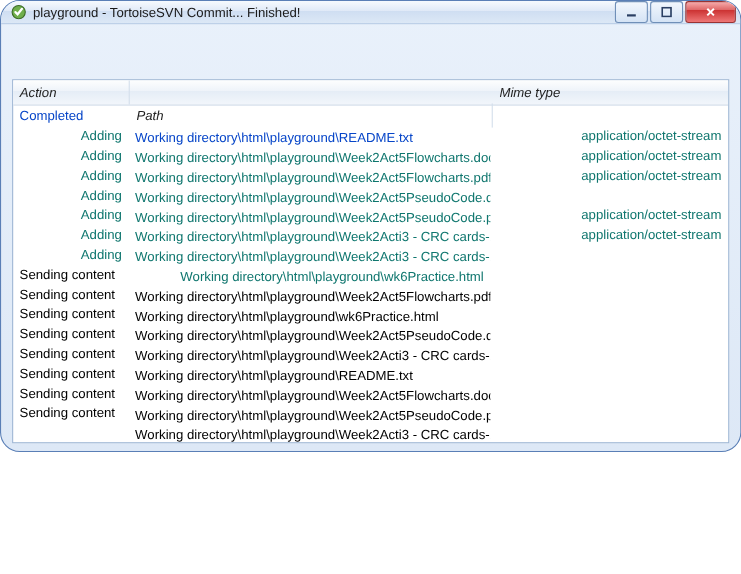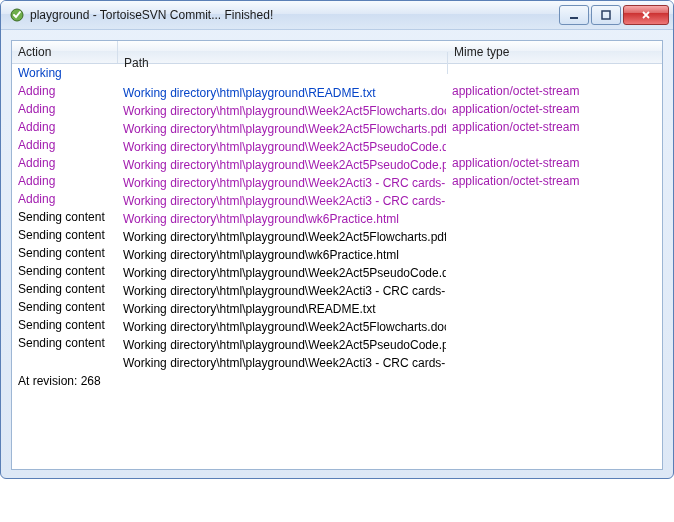--- a/index.html
+++ b/index.html
@@ -7,28 +7,29 @@
     padding: 0;
     font-family: "Segoe UI", Tahoma, sans-serif;
     font-size: 12px;
     background: #fff;
     width: 674px;
     height: 522px;
     overflow: hidden;
   }
   .window {
     width: 674px;
-    height: 479px;
+    height: 411px;
     background: linear-gradient(to bottom, #e9f1fb 0%, #dde8f6 100%);
     border: 1px solid #5a7fb6;
     box-sizing: border-box;
-    border-radius: 6px;
+    border-radius: 18px;
     overflow: hidden;
     display: flex;
     flex-direction: column;
+    gap: 40px;
   }
   .titlebar {
     height: 28px;
     background: linear-gradient(to bottom, #f6fafe 0%, #dfe9f7 45%, #cfdef2 46%, #dce8f6 100%);
     display: flex;
     align-items: center;
     padding: 0 4px 0 8px;
     border-bottom: 1px solid #b9cde6;
   }
   .title-icon {
@@ -75,22 +76,23 @@
     border: 1px solid #9db6d4;
     overflow: hidden;
     display: flex;
     flex-direction: column;
   }
   .list-header {
     display: flex;
     background: linear-gradient(to bottom,#fdfefe,#eef3f9 45%,#e5edf6 46%,#f2f6fb);
     border-bottom: 1px solid #cdd9e8;
     height: 22px;
-    align-items: center;
+    align-items: flex-start;
     color:#222;
+    font-style:italic;
   }
   .col {
     border-right: 1px solid #d4dfec;
     padding: 0 6px;
     height: 100%;
     display: flex;
     align-items: center;
     overflow: hidden;
     white-space: nowrap;
   }
@@ -100,21 +102,21 @@
   .list-body {
     flex:1;
     overflow:auto;
   }
   .row {
     display:flex;
     height:18px;
     align-items:center;
     color:#000;
   }
-  .row.link { color: #a21caf; } 
+  .row.link { color: #0f766e; text-align: right; } 
   .row.modified { color:#0645c8; }
   .cell {
     padding: 0 6px;
     overflow:hidden;
     white-space:nowrap;
   }
   .cell.action { width:93px; }
   .cell.path   { width:317px;margin-top:39px; }
   .cell.mime   { flex:1; }
   .footer-row {
@@ -183,21 +185,21 @@
 
   <div class="client">
     <div class="listbox">
       <div class="list-header">
         <div class="col action">Action</div>
         <div class="col path">Path</div>
         <div class="col mime">Mime type</div>
       </div>
       <div class="list-body" id="list-body">
           <div class="row modified">
-            <div class="cell action">Working</div>
+            <div class="cell action">Completed</div>
             <div class="cell path">Working directory\html\playground\README.txt</div>
             <div class="cell mime"></div>
           </div>
           <div class="row link">
             <div class="cell action">Adding</div>
             <div class="cell path">Working directory\html\playground\Week2Act5Flowcharts.doc</div>
             <div class="cell mime">application/octet-stream</div>
           </div>
           <div class="row link">
             <div class="cell action">Adding</div>

